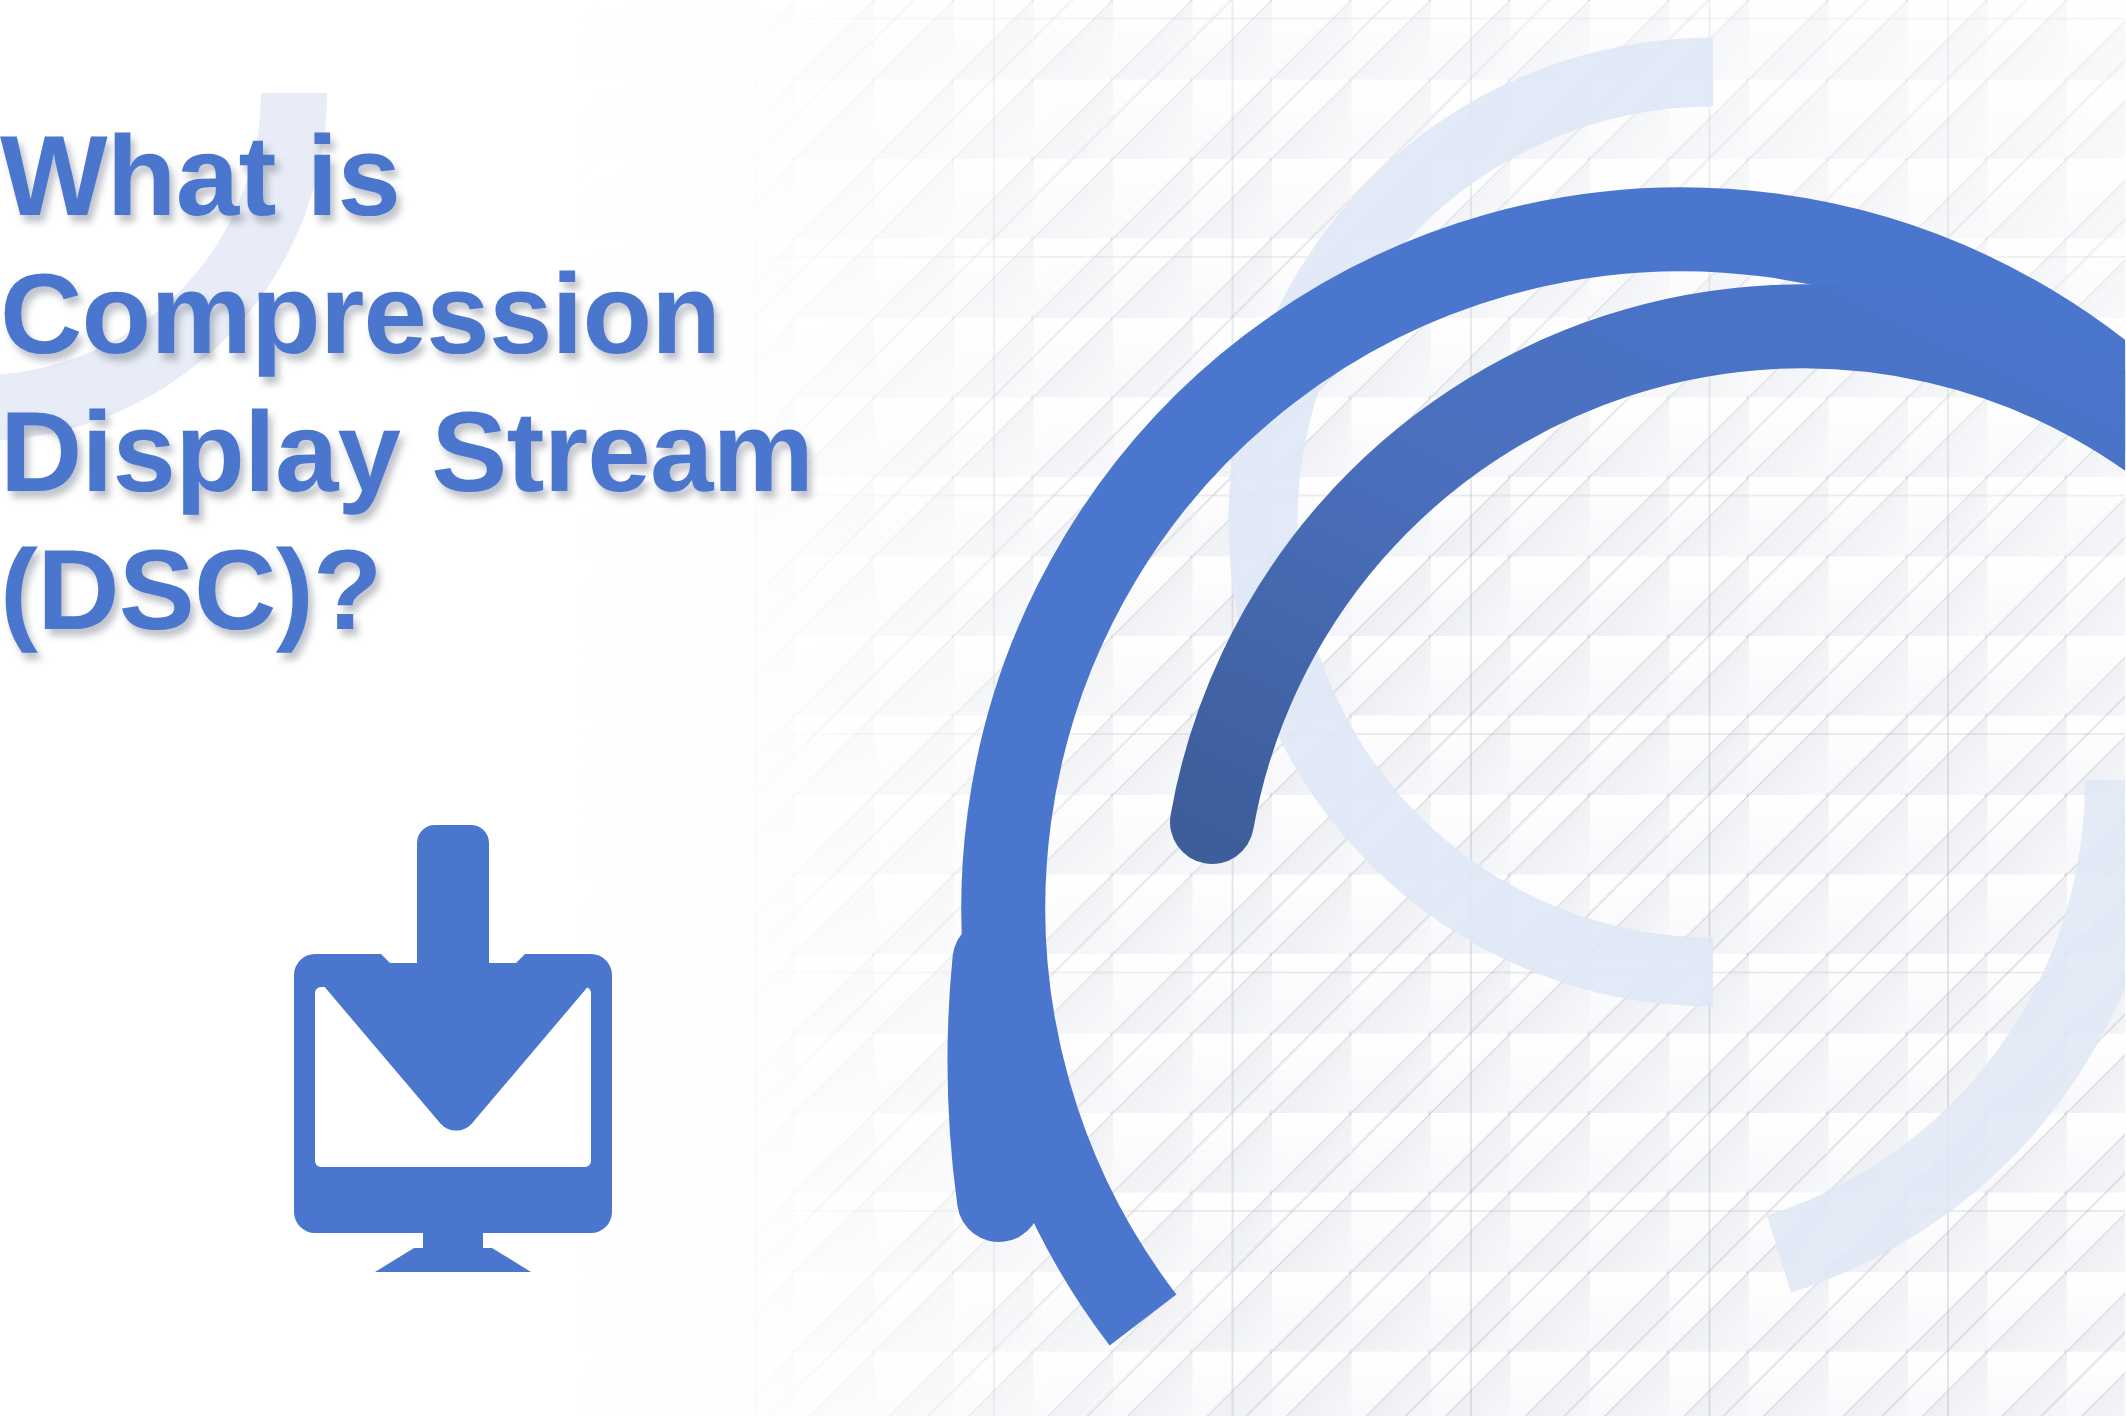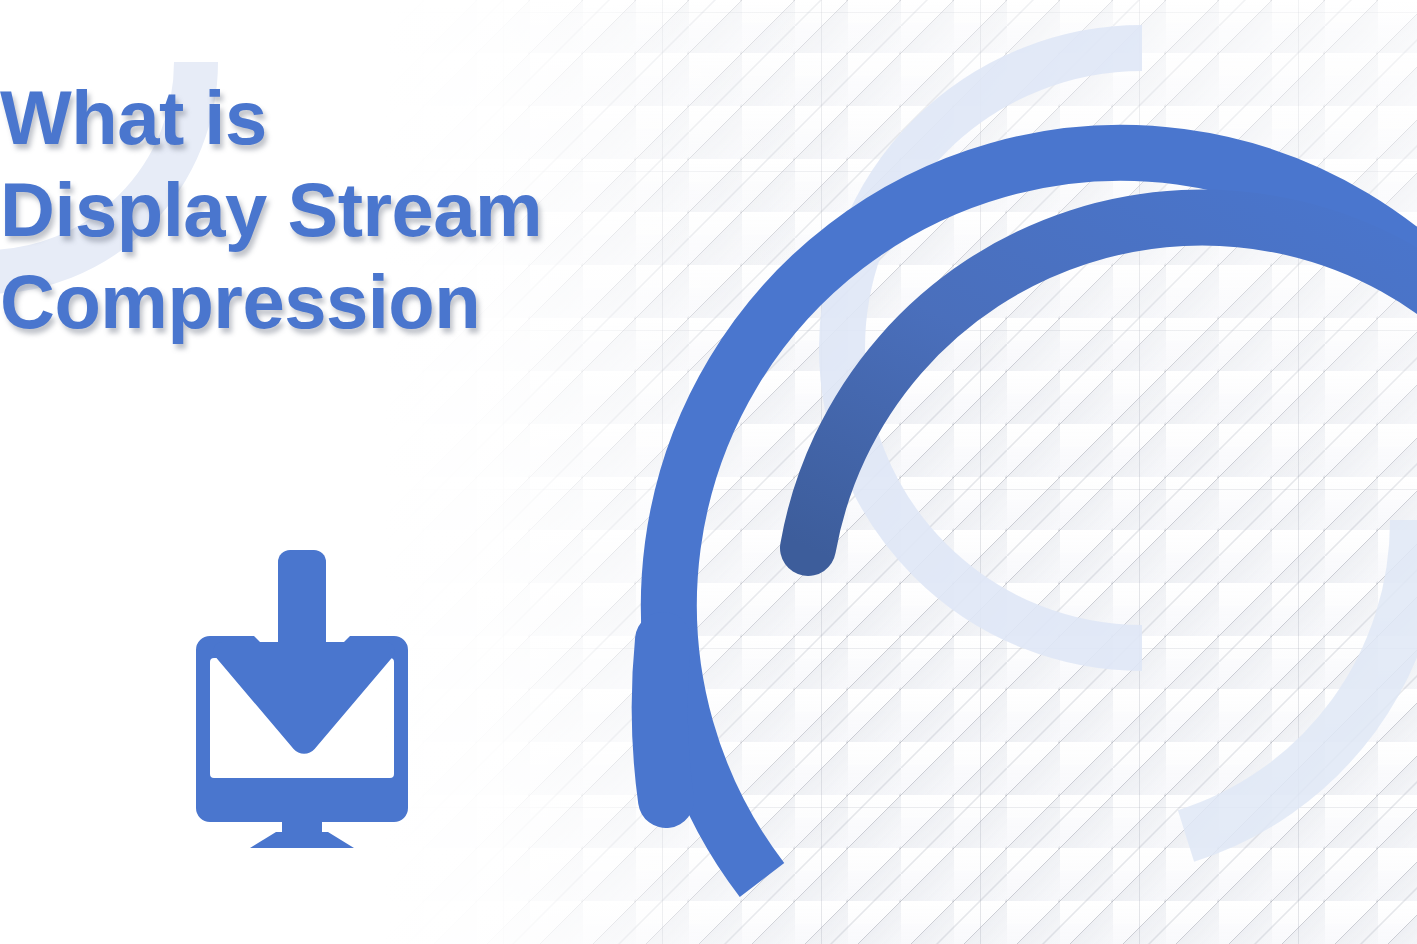--- a/index.html
+++ b/index.html
@@ -149,22 +149,23 @@
       <path d="M 762,880 A 400 400 0 0 1 1480,330" fill="none" stroke="#4a76ce" stroke-width="56" stroke-linecap="butt"></path>
 
       <path d="M 808,548 A 400 400 0 0 1 1480,330" fill="none" stroke="url(#swooshGrad)" stroke-width="56" stroke-linecap="round"></path>
 
       <path d="M 663,640 A 680 680 0 0 0 666,800" fill="none" stroke="#4a76ce" stroke-width="56" stroke-linecap="round"></path>
     </g>
   </svg>
 
   <div class="headline">
     <span class="ln">What is</span>
+    <span class="ln">Compression</span>
     <span class="ln">Display Stream</span>
-    <span class="ln">Compression</span>
+    <span class="ln">(DSC)?</span>
   </div>
 
   <div class="icon-wrap">
     <svg viewBox="0 0 248 310" width="248" height="310">
       <g fill="#4a76ce">
 
         <path d="M 18,112
                  a 14 14 0 0 1 14,-14
                  h 44
                  l 22,22

